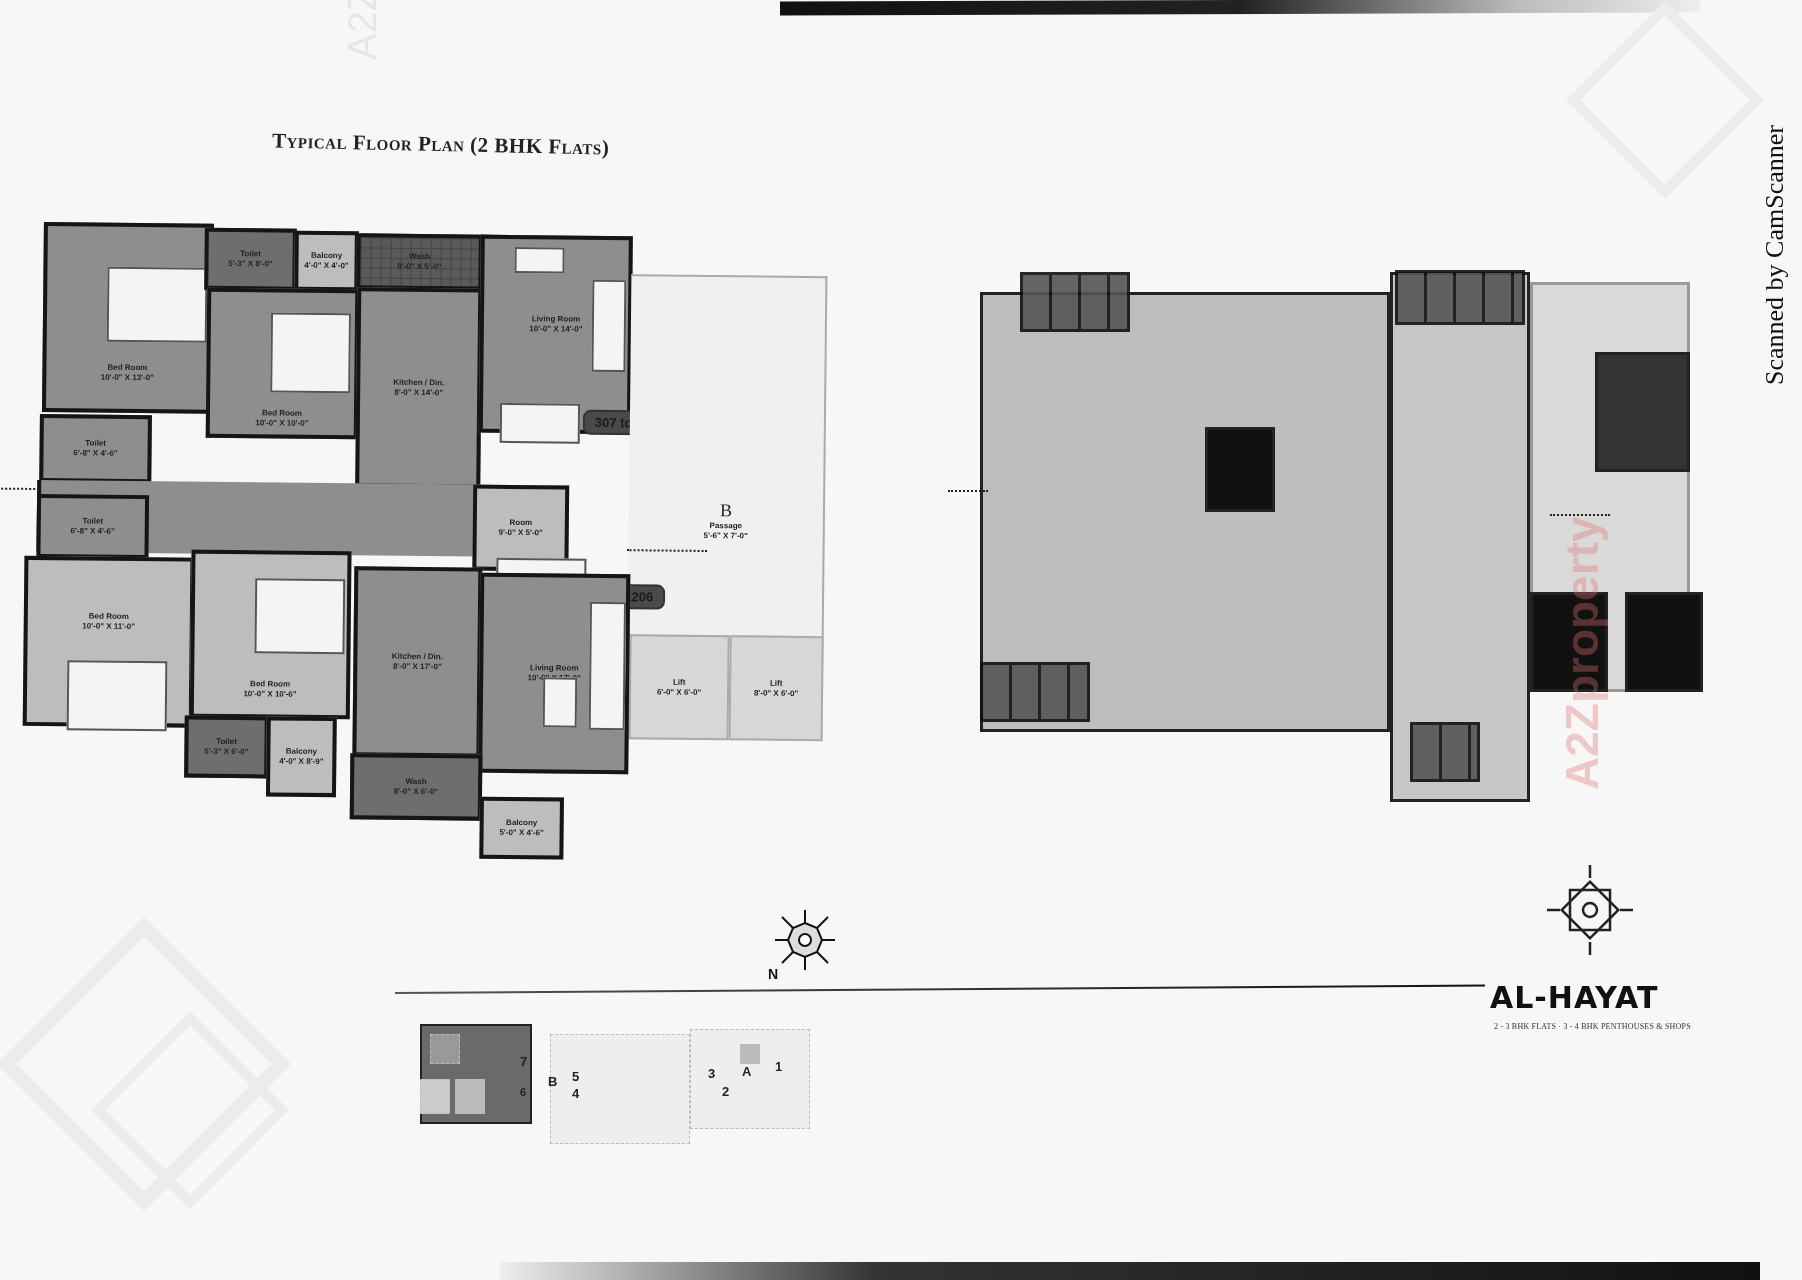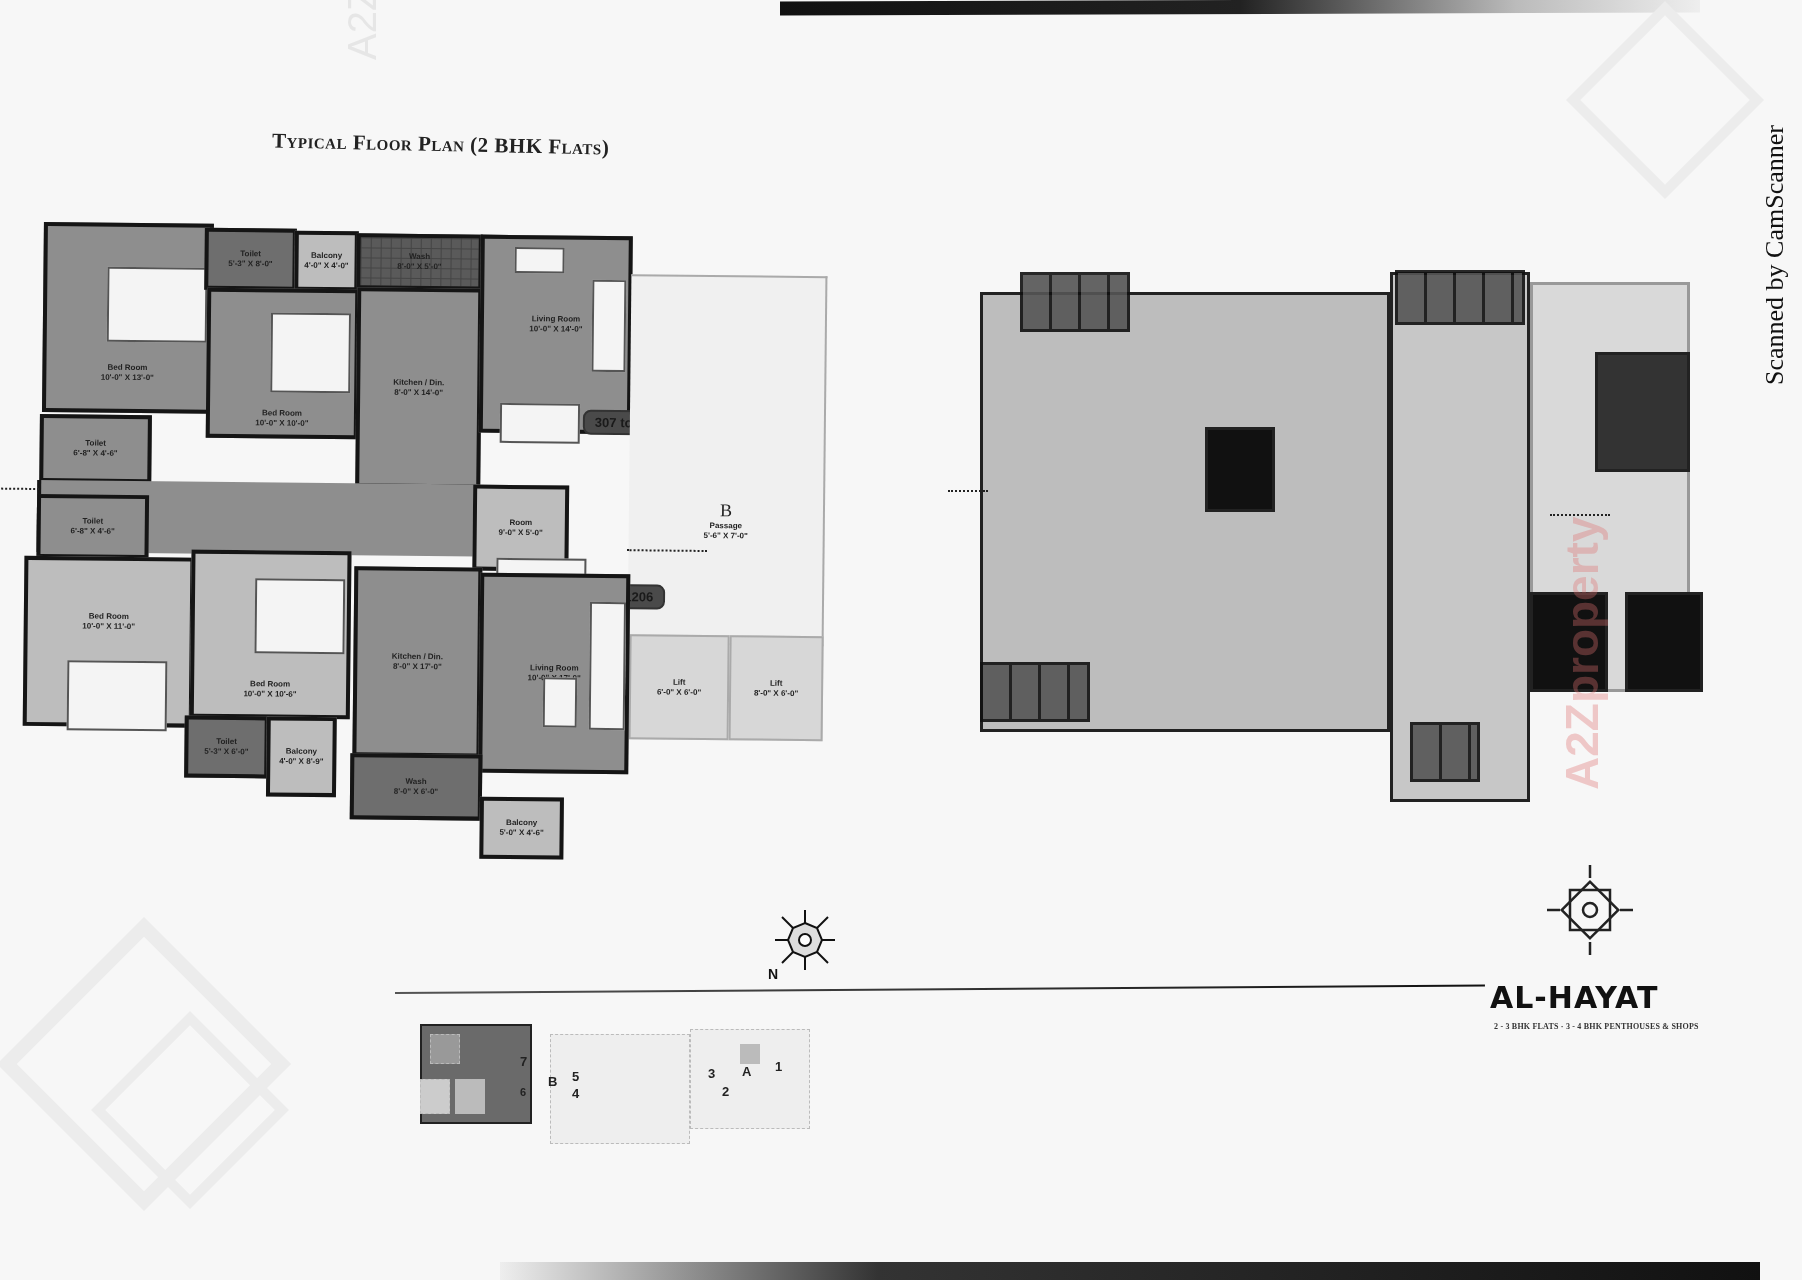--- a/index.html
+++ b/index.html
@@ -18,21 +18,21 @@
   .white { background:#f0f0f0; }
   .tile { background-color:#5a5a5a; background-image:linear-gradient(#444 1px,transparent 1px),linear-gradient(90deg,#444 1px,transparent 1px); background-size:10px 10px; }
   .furn { position:absolute; background:#f4f4f4; border:2px solid #555; box-sizing:border-box; }
   .badge { position:absolute; background:#4a4a4a; color:#111; border-radius:8px; font-family:"Liberation Sans", sans-serif; font-weight:bold; font-size:13px; padding:3px 10px; border:2px solid #333; }
   .badge span { color:#1a1a1a; background:transparent; }
   .arrow { position:absolute; border-top:2px dotted #222; height:0; }
   .iso { left:960px; top:262px; width:780px; height:560px; }
   .iso-block { position:absolute; box-sizing:border-box; border:3px solid #222; background:#cfcfcf; }
   .iso-glass { position:absolute; box-sizing:border-box; border:3px solid #111; background:repeating-linear-gradient(90deg,#555 0 26px,#111 26px 29px); opacity:.9; }
   .brand { left:1490px; top:980px; font-family:"DejaVu Sans", sans-serif; font-weight:bold; font-size:30px; color:#111; letter-spacing:1px; }
-  .tagline { left:1494px; top:1022px; font-family:"Liberation Serif", serif; font-size:8px; color:#333; letter-spacing:0.2px;font-weight:bold; }
+  .tagline { left:1494px; top:1022px; font-family:"Liberation Serif", serif; font-size:8px; color:#333; letter-spacing:0.2px; }
   .sepline { left:395px; top:992px; width:1090px; height:2px; background:linear-gradient(90deg,#555,#111); transform:rotate(-0.4deg); transform-origin:left; }
   .keyplan { left:420px; top:1024px; width:420px; height:130px; }
   .kp-cell { position:absolute; box-sizing:border-box; border:1px dashed #bbb; background:#eee; }
   .kp-label { position:absolute; font-family:"Liberation Sans", sans-serif; font-weight:bold; font-size:13px; color:#222; }
   .compass { left:770px; top:905px; width:70px; height:70px; }
   .compass-n { left:768px; top:966px; font-family:"Liberation Sans", sans-serif; font-weight:bold; font-size:14px; color:#111; }
   .watermark-side { left:340px; top:60px; transform:rotate(-90deg); transform-origin:left top; font-family:"Liberation Sans", sans-serif; font-size:40px; color:#e6e6e6; white-space:nowrap; }
   .watermark-color { left:1555px; top:790px; transform:rotate(-90deg); transform-origin:left top; font-family:"Liberation Sans", sans-serif; font-weight:bold; font-size:46px; white-space:nowrap; opacity:.35; }
   .orn { position:absolute; border:14px solid #ececec; transform:rotate(45deg); }
 </style>

